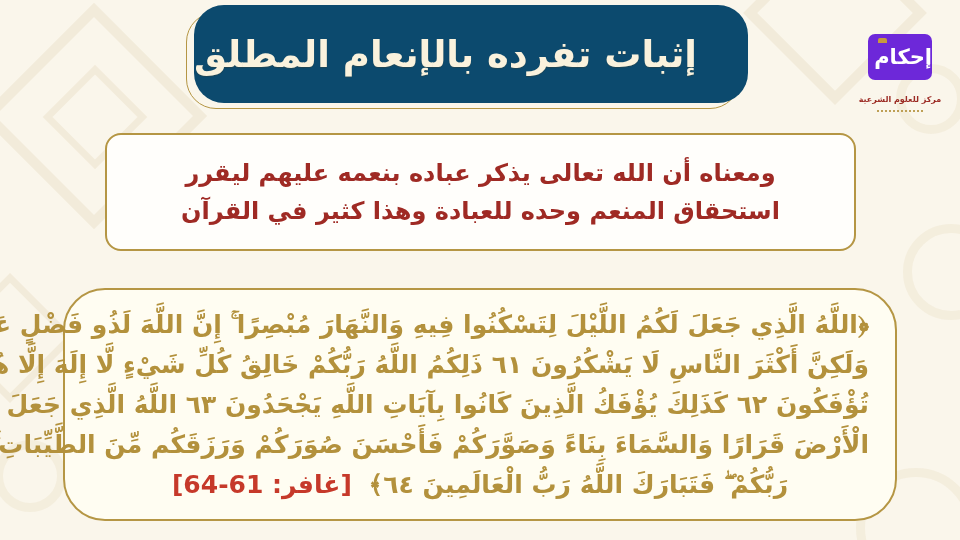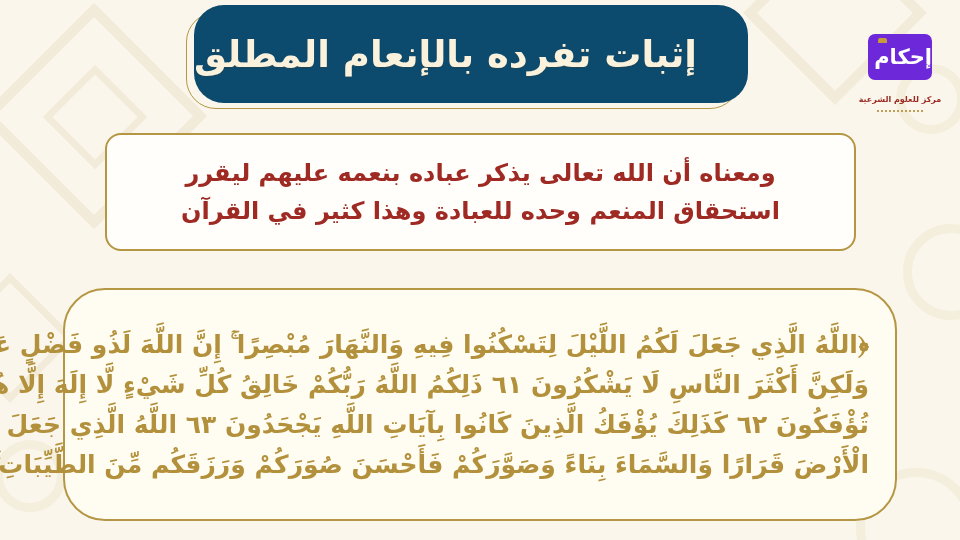--- a/index.html
+++ b/index.html
@@ -116,13 +116,17 @@
 
 <div class="def-box">
   <div class="def-text">ومعناه أن الله تعالى يذكر عباده بنعمه عليهم ليقرر استحقاق المنعم وحده للعبادة وهذا كثير في القرآن</div>
 </div>
 
 <div class="quran-box">
   <div class="quran-line">﴿اللَّهُ الَّذِي جَعَلَ لَكُمُ اللَّيْلَ لِتَسْكُنُوا فِيهِ وَالنَّهَارَ مُبْصِرًا ۚ إِنَّ اللَّهَ لَذُو فَضْلٍ عَلَى النَّاسِ</div>
   <div class="quran-line">وَلَكِنَّ أَكْثَرَ النَّاسِ لَا يَشْكُرُونَ ٦١ ذَلِكُمُ اللَّهُ رَبُّكُمْ خَالِقُ كُلِّ شَيْءٍ لَّا إِلَهَ إِلَّا هُوَ ۖ فَأَنَّى</div>
   <div class="quran-line">تُؤْفَكُونَ ٦٢ كَذَلِكَ يُؤْفَكُ الَّذِينَ كَانُوا بِآيَاتِ اللَّهِ يَجْحَدُونَ ٦٣ اللَّهُ الَّذِي جَعَلَ لَكُمُ</div>
   <div class="quran-line">الْأَرْضَ قَرَارًا وَالسَّمَاءَ بِنَاءً وَصَوَّرَكُمْ فَأَحْسَنَ صُوَرَكُمْ وَرَزَقَكُم مِّنَ الطَّيِّبَاتِ ۚ ذَلِكُمُ اللَّهُ</div>
+  <div class="quran-line">
+    <span>رَبُّكُمْ ۖ فَتَبَارَكَ اللَّهُ رَبُّ الْعَالَمِينَ ٦٤﴾</span>
+    <span class="verse-ref">[غافر: 61‏-‏64]</span>
+  </div>
 </div>
 
 </body></html>

